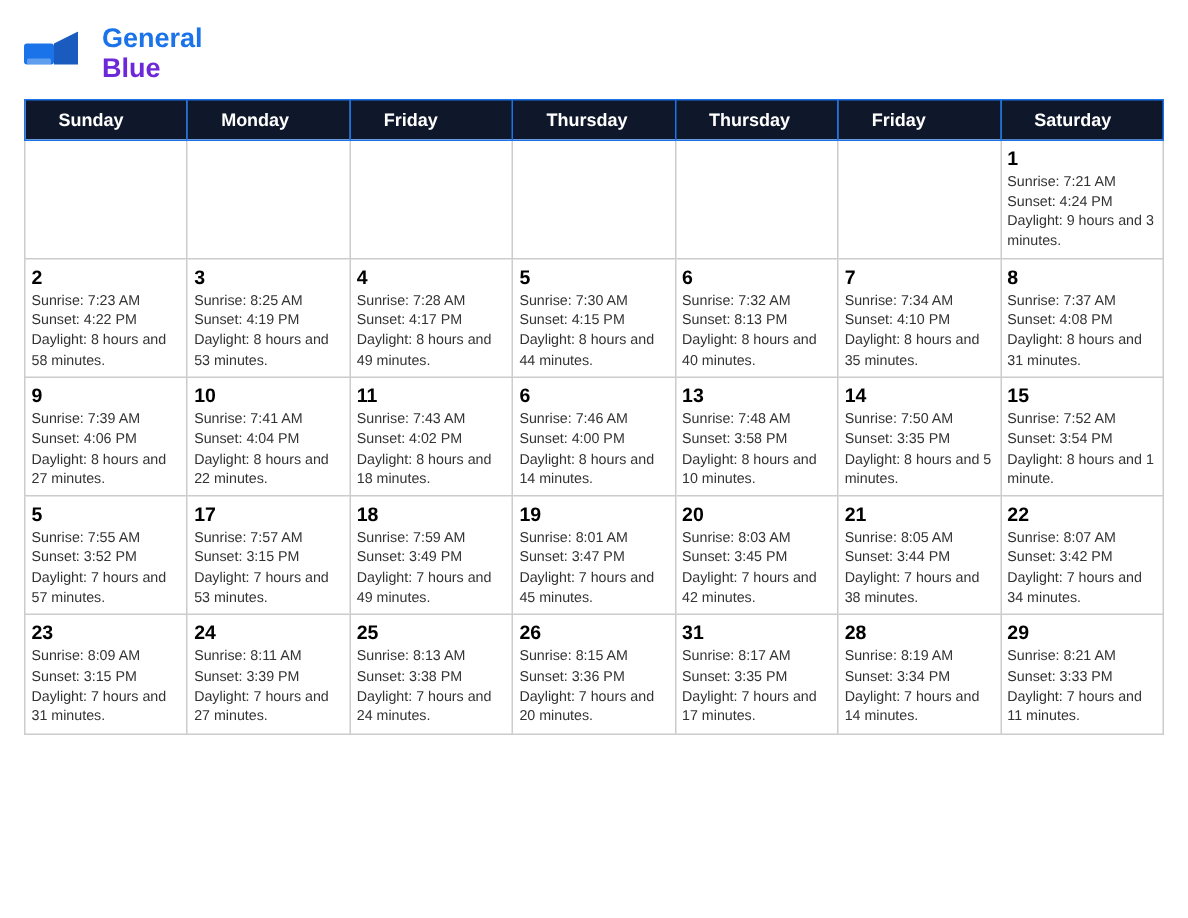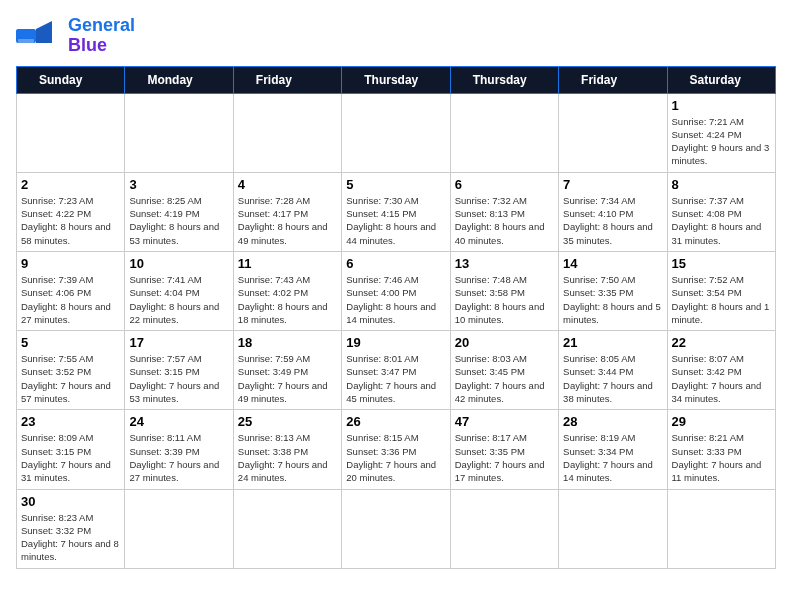--- a/index.html
+++ b/index.html
@@ -311,50 +311,35 @@
 and 24 minutes.</div>
         </td>
         <td>
           <span class="day-number">26</span>
           <div class="day-info">Sunrise: 8:15 AM
 Sunset: 3:36 PM
 Daylight: 7 hours
 and 20 minutes.</div>
         </td>
         <td>
-          <span class="day-number">47</span>
+          <span class="day-number">31</span>
           <div class="day-info">Sunrise: 8:17 AM
 Sunset: 3:35 PM
 Daylight: 7 hours
 and 17 minutes.</div>
         </td>
         <td>
           <span class="day-number">28</span>
           <div class="day-info">Sunrise: 8:19 AM
 Sunset: 3:34 PM
 Daylight: 7 hours
 and 14 minutes.</div>
         </td>
         <td>
           <span class="day-number">29</span>
           <div class="day-info">Sunrise: 8:21 AM
 Sunset: 3:33 PM
 Daylight: 7 hours
 and 11 minutes.</div>
         </td>
-      </tr>
-      <tr>
-        <td>
-          <span class="day-number">30</span>
-          <div class="day-info">Sunrise: 8:23 AM
-Sunset: 3:32 PM
-Daylight: 7 hours
-and 8 minutes.</div>
-        </td>
-        <td class="empty-cell"></td>
-        <td class="empty-cell"></td>
-        <td class="empty-cell"></td>
-        <td class="empty-cell"></td>
-        <td class="empty-cell"></td>
-        <td class="empty-cell"></td>
       </tr>
     </tbody>
 </table>
 
 </body></html>

